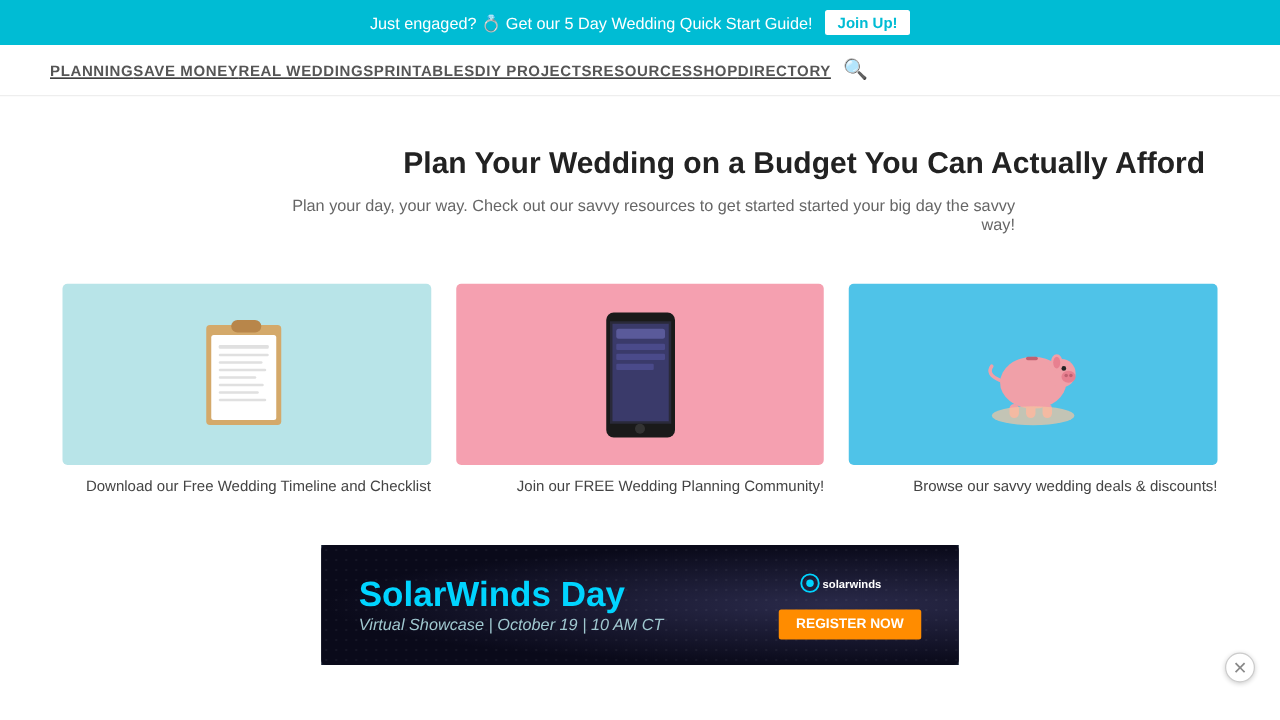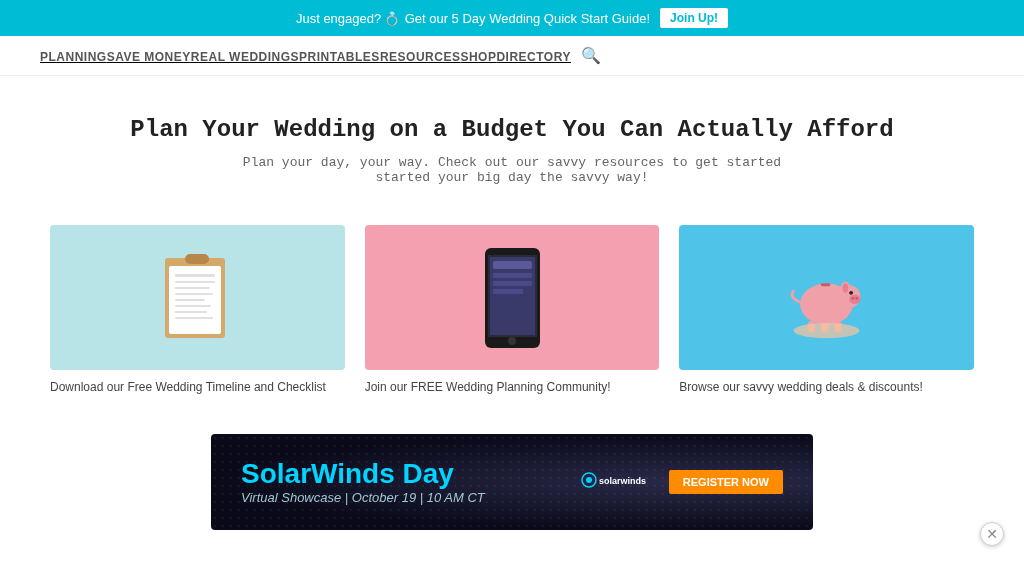--- a/index.html
+++ b/index.html
@@ -61,23 +61,22 @@
     }
     .search-icon-nav {
       margin-left: 10px;
       cursor: pointer;
       color: #555;
       font-size: 16px;
     }
 
     
     #hero {
-      text-align: center;
+      text-align: right;
       padding: 40px 60px 20px;
-      font-family: Liberation Mono, monospace;
     }
     #hero h1 {
       font-size: 24px;
       font-weight: bold;
       color: #222;
       margin-bottom: 12px;
     }
     #hero p {
       font-size: 13px;
       color: #666;
@@ -88,21 +87,21 @@
     
     #feature-cards {
       display: flex;
       gap: 20px;
       padding: 20px 50px 30px;
       justify-content: center;
     }
     .feature-card {
       flex: 1;
       max-width: 300px;
-      text-align: left;
+      text-align: right;
     }
     .card-image {
       width: 100%;
       height: 145px;
       border-radius: 4px;
       margin-bottom: 10px;
       display: flex;
       align-items: center;
       justify-content: center;
       overflow: hidden;
@@ -119,23 +118,23 @@
     .phone-svg { width: 65px; }
 
     .feature-card p {
       font-size: 12px;
       color: #444;
     }
 
     
     #ad-banner {
       margin: 10px auto 20px;
-      width: 602px;
+      width: 510px;
       background: #0f172a;
-      border-radius: 13px;
+      border-radius: 0;
       padding: 25px 30px;
       position: relative;
       display: flex;
       flex-direction: column;
       gap: 8px;
     }
     #ad-banner .ad-label {
       position: absolute;
       top: 4px;
       right: 6px;
@@ -165,21 +164,21 @@
       color: #a0c8d0;
       font-size: 13px;
       font-style: italic;
     }
     #ad-banner .register-area {
       position: absolute;
       right: 30px;
       top: 50%;
       transform: translateY(-50%);
       display: flex;
-      flex-direction: row;
+      flex-direction: column;
       align-items: center;
       gap: 8px;
     }
     #ad-banner .solarwinds-logo {
       color: white;
       font-size: 13px;
       font-weight: bold;
     }
     #ad-banner .register-btn {
       background: #ff8c00;
@@ -219,20 +218,21 @@
   <span>Just engaged? 💍 Get our 5 Day Wedding Quick Start Guide!</span>
   <button class="signup-btn">Join Up!</button>
 </div>
 
 <nav id="navbar">
   <ul id="nav-links">
     <li><a href="#">PLANNING</a></li>
     <li><a href="#">SAVE MONEY</a></li>
     <li><a href="#">REAL WEDDINGS</a></li>
     <li><a href="#">PRINTABLES</a></li>
+    <li><a href="#">DIY PROJECTS</a></li>
     <li><a href="#">RESOURCES</a></li>
     <li><a href="#">SHOP</a></li>
     <li><a href="#">DIRECTORY</a></li>
   </ul>
   <span class="search-icon-nav">🔍</span>
 </nav>
 
 <section id="hero">
   <h1>Plan Your Wedding on a Budget You Can Actually Afford</h1>
   <p>Plan your day, your way. Check out our savvy resources to get started started your big day the savvy way!</p>

